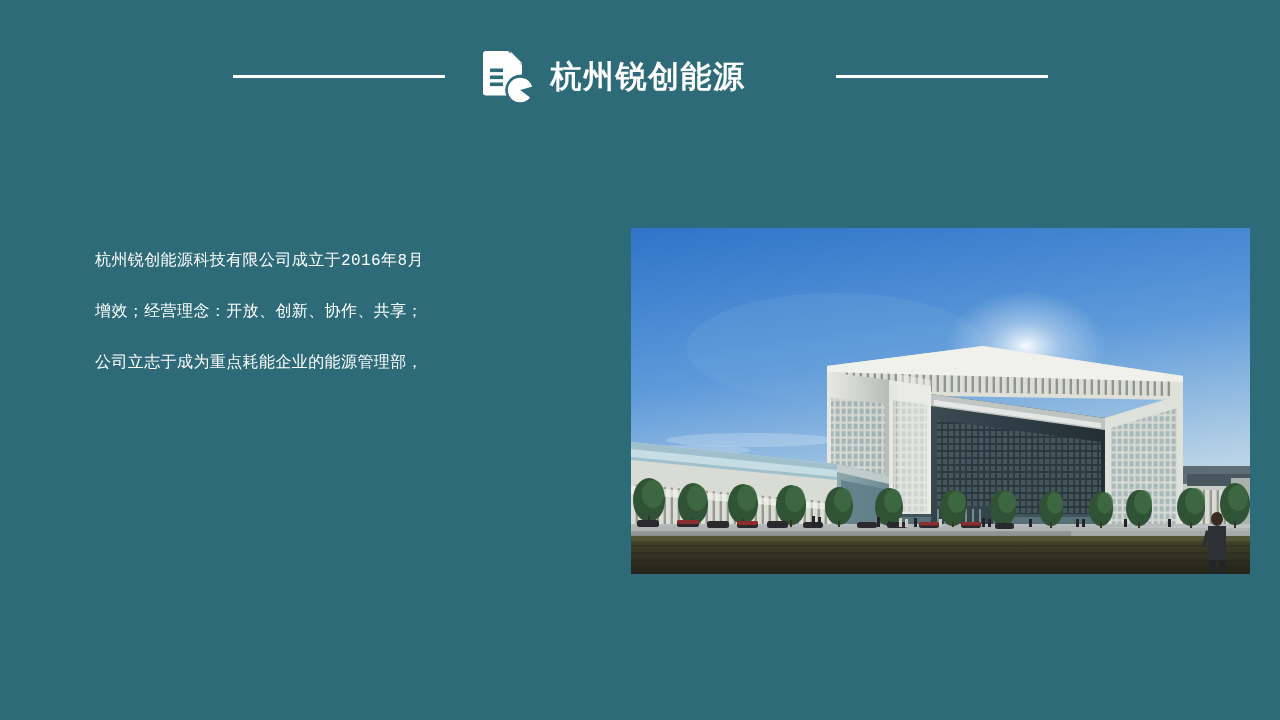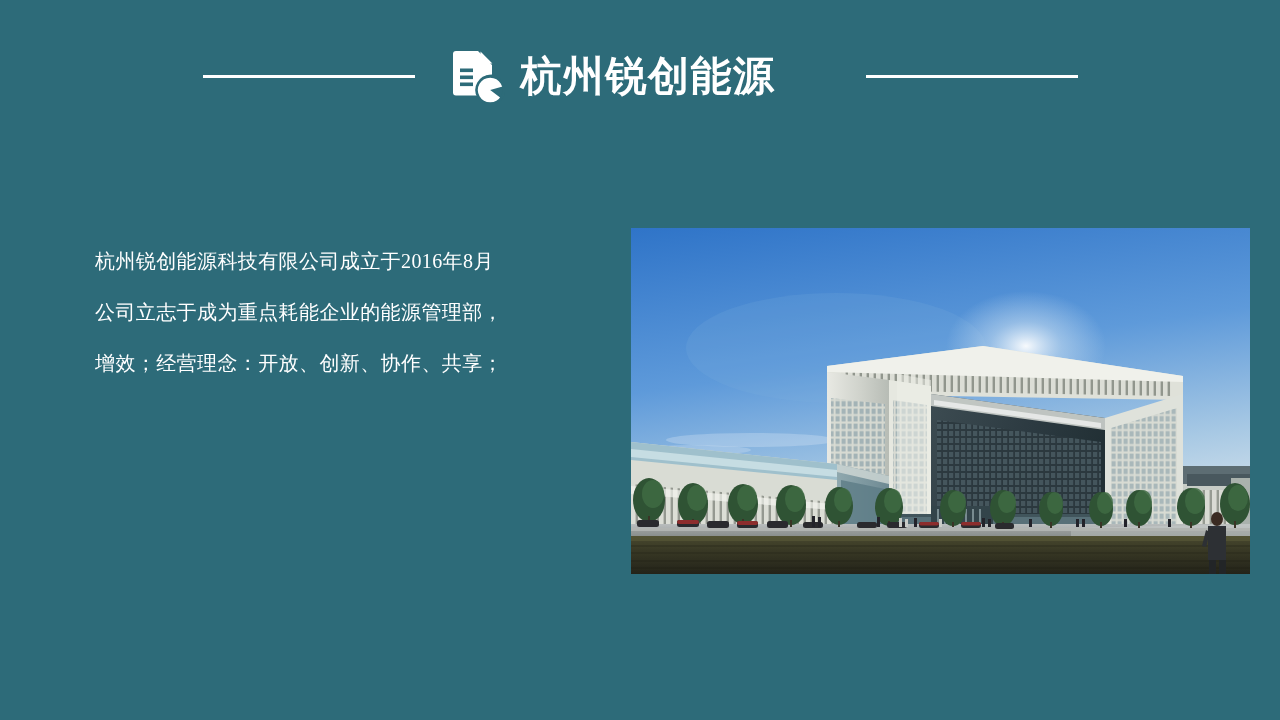--- a/index.html
+++ b/index.html
@@ -46,38 +46,38 @@
   }
   .brand-icon {
     width: 54px;
     height: 56px;
     margin-right: 16px;
     display: block;
     flex: 0 0 auto;
   }
   .brand-title {
     color: #ffffff;
-    font-size: 41px;
+    font-size: 31px;
     font-weight: bold;
     letter-spacing: 1.5px;
     line-height: 1;
     white-space: nowrap;
   }
 
   
   .body-text {
     position: absolute;
     left: 95px;
     top: 236px;
     width: 505px;
     color: #ffffff;
-    font-size: 20px;
+    font-size: 16px;
     line-height: 51px;
     letter-spacing: 0.4px;
-    font-family: Liberation Serif, serif;
+    font-family: Liberation Mono, monospace;
   }
   .body-text p {
     margin: 0;
     white-space: nowrap;
   }
 
   
   .photo {
     position: absolute;
     left: 631px;
@@ -121,22 +121,22 @@
       </svg>
 
       <div class="brand-title">杭州锐创能源</div>
     </div>
 
     <div class="rule rule-right"></div>
   </div>
 
   <div class="body-text">
     <p>杭州锐创能源科技有限公司成立于2016年8月</p>
+    <p>增效；经营理念：开放、创新、协作、共享；</p>
     <p>公司立志于成为重点耗能企业的能源管理部，</p>
-    <p>增效；经营理念：开放、创新、协作、共享；</p>
   </div>
 
   <div class="photo">
     <svg width="619" height="346" viewBox="0 0 619 346" xmlns="http://www.w3.org/2000/svg">
       <defs>
         <linearGradient id="sky" x1="0" y1="0" x2="0.25" y2="1">
           <stop offset="0%" stop-color="#2f74c8"></stop>
           <stop offset="45%" stop-color="#5e9ada"></stop>
           <stop offset="78%" stop-color="#a8c9e4"></stop>
           <stop offset="100%" stop-color="#d8e4ec"></stop>

